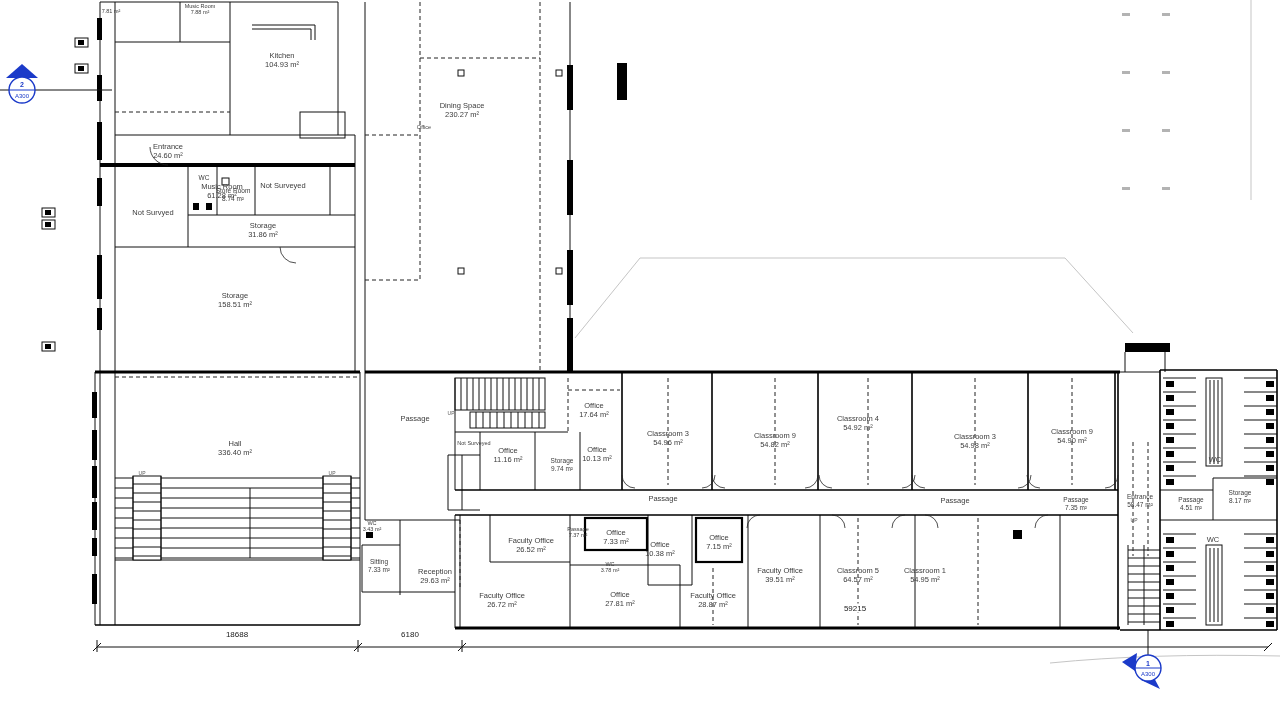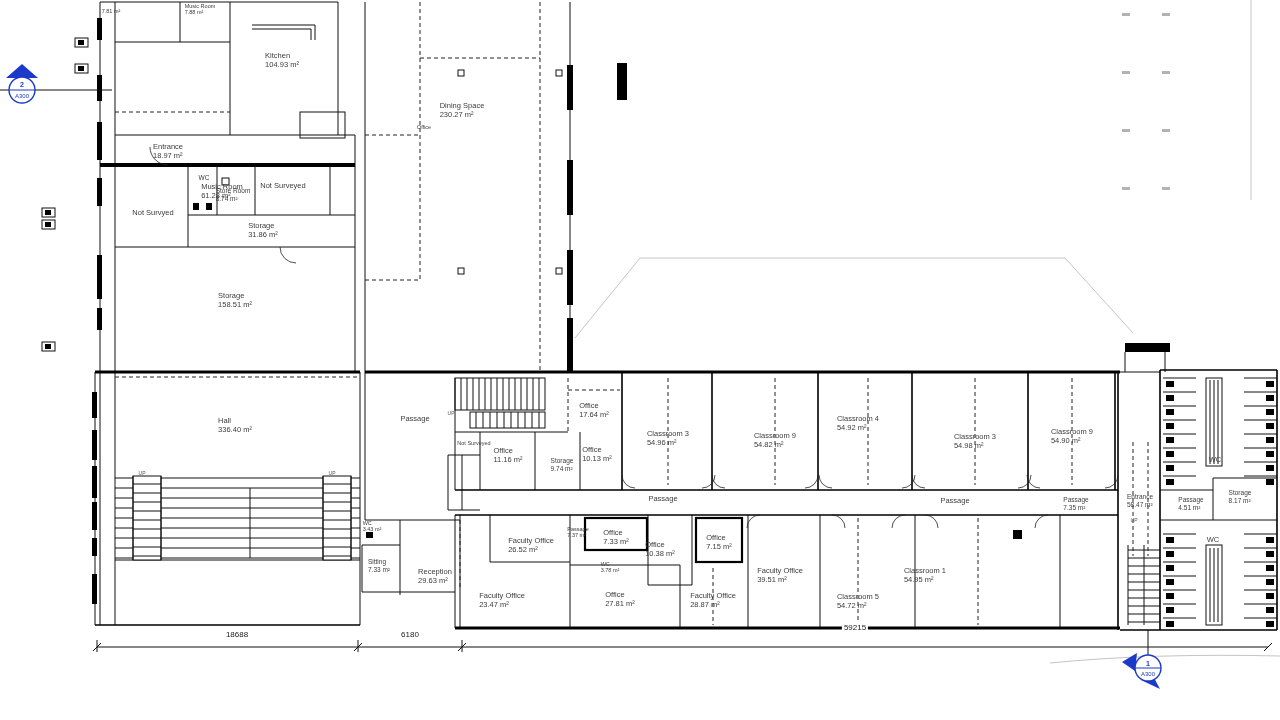--- a/index.html
+++ b/index.html
@@ -1,20 +1,20 @@
 <!DOCTYPE html>
 <html><head>
 <meta charset="utf-8">
 <style>
   html,body{margin:0;padding:0;background:#fff;}
   .canvas{position:relative;width:1280px;height:720px;background:#fff;overflow:hidden;
           font-family:"Liberation Sans",sans-serif;}
   .canvas svg{position:absolute;left:0;top:0;}
   .lbl{position:absolute;transform:translate(-50%,-50%);font-size:7.5px;line-height:1.25;
-       color:#3c3c3c;text-align:left;white-space:nowrap;}
+       color:#3c3c3c;text-align:center;white-space:nowrap;}
   .s65{font-size:6.5px;}
   .tiny{font-size:5.5px;line-height:1.1;}
   .up{position:absolute;transform:translate(-50%,-50%);font-size:5px;color:#555;}
   .dim{position:absolute;transform:translate(-50%,-50%);font-size:8px;color:#1a1a1a;
        background:#fff;padding:0 2px;text-align:right;}
   .mknum{position:absolute;transform:translate(-50%,-50%);font-size:7px;font-weight:bold;color:#1b3ac9;}
   .mksheet{position:absolute;transform:translate(-50%,-50%);font-size:6px;color:#1b3ac9;}
 </style>
 </head>
 <body>
@@ -216,21 +216,21 @@
 <div class="lbl" style="left:282px;top:60px">
       <div>Kitchen</div>
       <div>104.93 m²</div>
     </div>
 <div class="lbl" style="left:462px;top:110px">
       <div>Dining Space</div>
       <div>230.27 m²</div>
     </div>
 <div class="lbl" style="left:168px;top:151px">
       <div>Entrance</div>
-      <div>18.97 m²</div>
+      <div>24.60 m²</div>
     </div>
 <div class="lbl s65" style="left:204px;top:178px">
       <div>WC</div>
     </div>
 <div class="lbl s65" style="left:233px;top:195px">
       <div>Store Room</div>
       <div>8.74 m²</div>
     </div>
 <div class="lbl" style="left:283px;top:186px">
       <div>Not Surveyed</div>
@@ -239,21 +239,21 @@
       <div>Not Survyed</div>
     </div>
 <div class="lbl" style="left:263px;top:230px">
       <div>Storage</div>
       <div>31.86 m²</div>
     </div>
 <div class="lbl" style="left:235px;top:300px">
       <div>Storage</div>
       <div>158.51 m²</div>
     </div>
-<div class="lbl" style="left:235px;top:425px">
+<div class="lbl" style="left:235px;top:448px">
       <div>Hall</div>
       <div>336.40 m²</div>
     </div>
 <div class="lbl" style="left:415px;top:419px">
       <div>Passage</div>
     </div>
 <div class="lbl tiny" style="left:424px;top:127px">
       <div>Office</div>
     </div>
 <div class="lbl" style="left:594px;top:410px">
@@ -330,21 +330,21 @@
 <div class="lbl" style="left:435px;top:576px">
       <div>Reception</div>
       <div>29.63 m²</div>
     </div>
 <div class="lbl" style="left:531px;top:545px">
       <div>Faculty Office</div>
       <div>26.52 m²</div>
     </div>
 <div class="lbl" style="left:502px;top:600px">
       <div>Faculty Office</div>
-      <div>23.47 m²</div>
+      <div>26.72 m²</div>
     </div>
 <div class="lbl" style="left:616px;top:537px">
       <div>Office</div>
       <div>7.33 m²</div>
     </div>
 <div class="lbl" style="left:660px;top:549px">
       <div>Office</div>
       <div>10.38 m²</div>
     </div>
 <div class="lbl" style="left:719px;top:542px">
@@ -356,23 +356,23 @@
       <div>27.81 m²</div>
     </div>
 <div class="lbl" style="left:713px;top:600px">
       <div>Faculty Office</div>
       <div>28.87 m²</div>
     </div>
 <div class="lbl" style="left:780px;top:575px">
       <div>Faculty Office</div>
       <div>39.51 m²</div>
     </div>
-<div class="lbl" style="left:858px;top:601px">
+<div class="lbl" style="left:858px;top:575px">
       <div>Classroom 5</div>
-      <div>54.72 m²</div>
+      <div>64.57 m²</div>
     </div>
 <div class="lbl" style="left:925px;top:575px">
       <div>Classroom 1</div>
       <div>54.95 m²</div>
     </div>
 <div class="lbl tiny" style="left:372px;top:526px">
       <div>WC</div>
       <div>3.43 m²</div>
     </div>
 <div class="lbl tiny" style="left:578px;top:532px">
@@ -384,20 +384,20 @@
       <div>3.78 m²</div>
     </div>
 
 <div class="up" style="left:142px;top:473px">UP</div>
 <div class="up" style="left:332px;top:473px">UP</div>
 <div class="up" style="left:451px;top:413px">UP</div>
 <div class="up" style="left:1134px;top:520px">UP</div>
 
 <div class="dim" style="left:237px;top:634px">18688</div>
 <div class="dim" style="left:410px;top:634px">6180</div>
-<div class="dim" style="left:855px;top:627px">59215</div>
+<div class="dim" style="left:855px;top:608px">59215</div>
 
 <div class="mknum" style="left:22px;top:84px">2</div>
 <div class="mksheet" style="left:22px;top:96px">A300</div>
 <div class="mknum" style="left:1148px;top:663px">1</div>
 <div class="mksheet" style="left:1148px;top:674px">A300</div>
 
 </div>
 
 </body></html>

